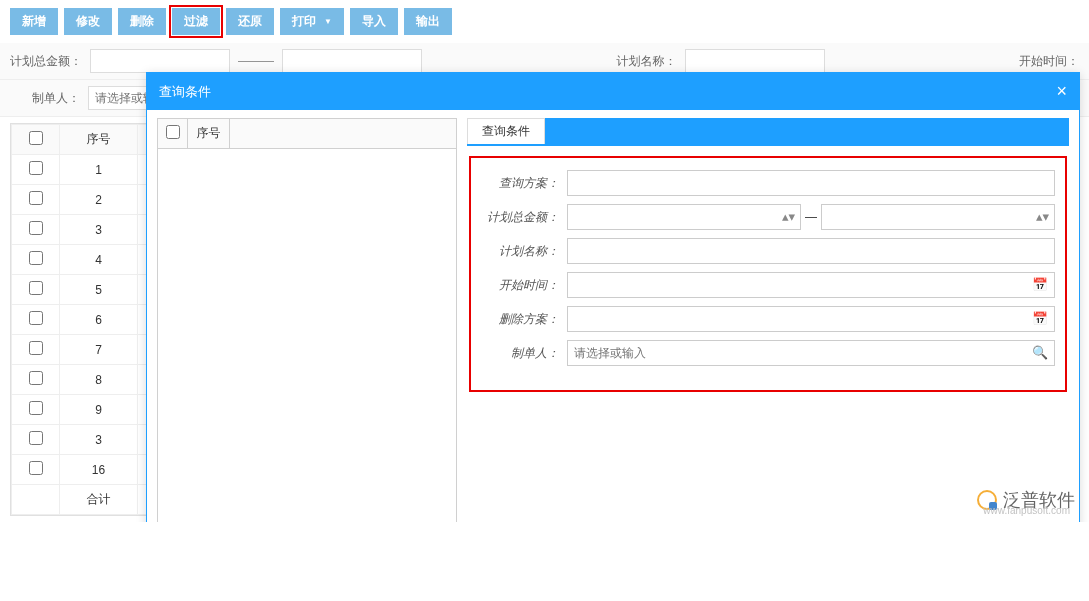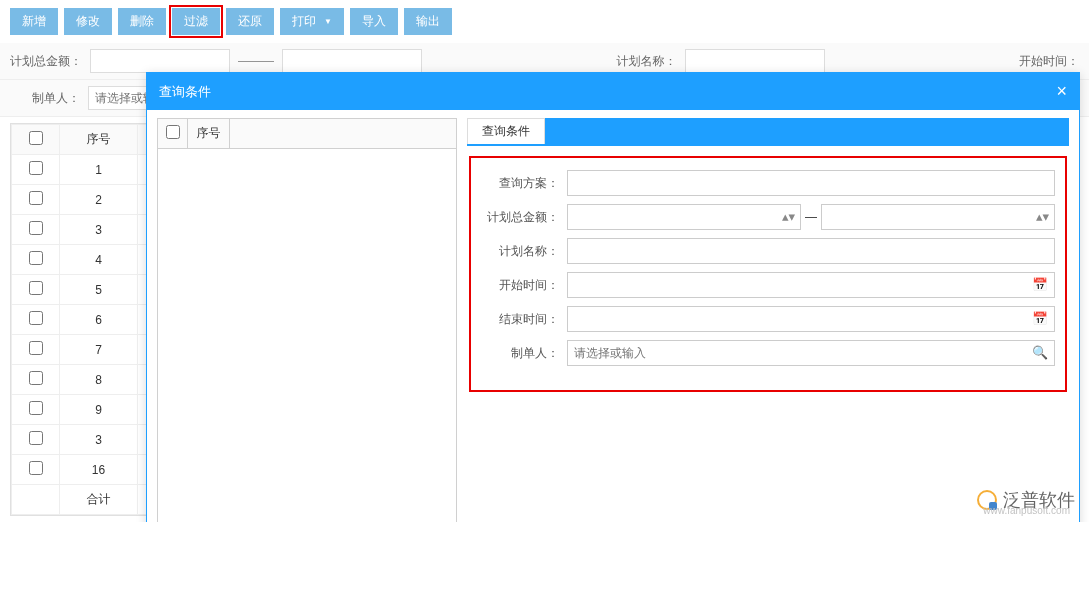--- a/index.html
+++ b/index.html
@@ -1,18 +1,18 @@
 <!DOCTYPE html>
 <html><head>
 <meta charset="utf-8">
 <style>
 * { box-sizing: border-box; margin: 0; padding: 0; }
 body { font-family: "Microsoft YaHei", Arial, sans-serif; font-size: 12px; color: #333; background: #fff; position: relative; }
 .toolbar { padding: 8px 10px; display: flex; gap: 6px; align-items: center; }
-.btn { background: #79bbe6; color: #fff; border: none; padding: 5px 12px; font-size: 12px; cursor: pointer; display: inline-flex; align-items: center; gap: 4px; }
+.btn { background: #79bbe6; color: #fff; border: none; padding: 5px 12px; font-size: 12px; cursor: pointer; display: inline-flex; align-items: center; gap: 4px; font-weight: bold; }
 .btn-dropdown::after { content: "▼"; font-size: 8px; margin-left: 4px; }
 .highlight-red { outline: 2px solid #e80000; outline-offset: 1px; }
 .filter-row { display: flex; align-items: center; gap: 8px; padding: 6px 10px; border-bottom: 1px solid #eee; background: #fafafa; }
 .filter-label { color: #666; text-align: right; min-width: 70px; }
 .filter-input { border: 1px solid #ddd; height: 24px; padding: 0 6px; font-size: 12px; flex: 1; max-width: 140px; background: #fff; }
 .range-sep { color: #888; }
 .main-table { border: 1px solid #e0e0e0; margin: 6px 10px; }
 .main-table table { border-collapse: collapse; width: 220px; }
 .main-table th, .main-table td { border: 1px solid #eee; padding: 6px 8px; text-align: center; font-weight: normal; background: #fff; }
 .main-table th { background: #fafafa; }
@@ -30,21 +30,21 @@
 .lp-cell.chk-col { width: 30px; }
 .lp-cell.seq-col { width: 42px; }
 .lp-cell.name-col { flex: 1; border-right: none; }
 .left-panel-body { flex: 1; background: #fff; }
 .right-panel { flex: 1; display: flex; flex-direction: column; }
 .tabs { border-bottom: 2px solid #1e9fff; display: flex; }
 .tab { background: #1e9fff; color: #fff; flex: 1; height: 26px; }
 .tab.active { background: #fff; color: #333; border-top: 1px solid #ddd; border-left: 1px solid #ddd; border-right: 1px solid #ddd; padding: 4px 14px; font-size: 12px; flex: 0 0 auto; }
 .form-area { border: 2px solid #e80000; margin: 10px 2px; padding: 12px 10px 16px; }
 .form-row { display: flex; align-items: center; margin-bottom: 8px; }
-.form-label { width: 78px; text-align: right; color: #555; margin-right: 8px; }
+.form-label { width: 78px; text-align: right; color: #555; margin-right: 8px; font-style: italic; }
 .form-input-wrap { flex: 1; position: relative; display: flex; align-items: center; gap: 4px; }
 .form-input { width: 100%; height: 26px; border: 1px solid #ccc; padding: 0 6px; font-size: 12px; }
 .form-input.short { flex: 1; }
 .icon-right { position: absolute; right: 6px; top: 5px; color: #888; font-size: 13px; }
 .watermark { position: absolute; right: 14px; bottom: 10px; display: flex; align-items: center; gap: 6px; color: #555; font-size: 18px; opacity: .9; }
 .watermark .sub { font-size: 10px; color: #bbb; position: absolute; right: 5px; bottom: -4px; }
 .wm-icon { width: 20px; height: 20px; border-radius: 50%; border: 2px solid #f5a623; position: relative; }
 .wm-icon::after { content: ""; position: absolute; width: 8px; height: 8px; background: #2d78c8; border-radius: 2px; right: -2px; bottom: -2px; }
 </style>
 </head>
@@ -193,21 +193,21 @@
             </div>
         </div>
         <div class="form-row">
           <div class="form-label">开始时间：</div>
           <div class="form-input-wrap">
               <input class="form-input" style="">
               <span class="icon-right">📅</span>
             </div>
         </div>
         <div class="form-row">
-          <div class="form-label">结束时间：</div>
+          <div class="form-label">删除方案：</div>
           <div class="form-input-wrap">
               <input class="form-input" style="">
               <span class="icon-right">📅</span>
             </div>
         </div>
         <div class="form-row">
           <div class="form-label">制单人：</div>
           <div class="form-input-wrap">
               <input class="form-input" placeholder="请选择或输入" style="">
               <span class="icon-right">🔍</span>

